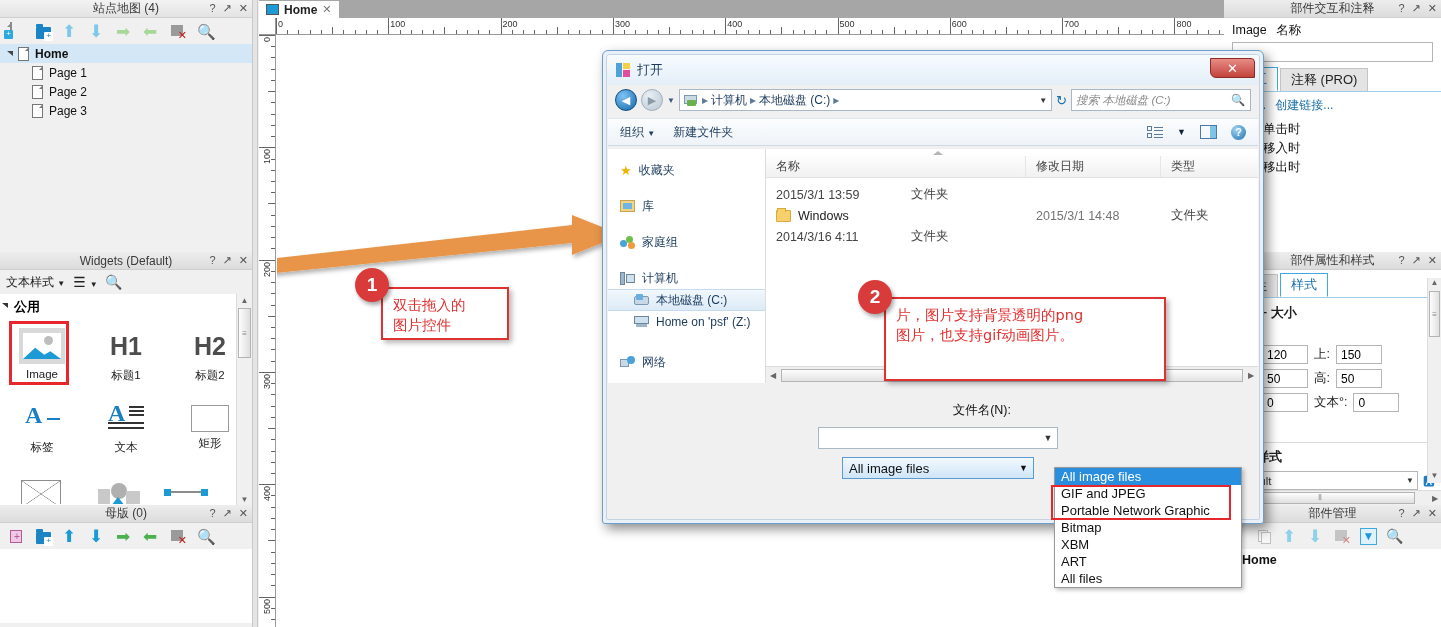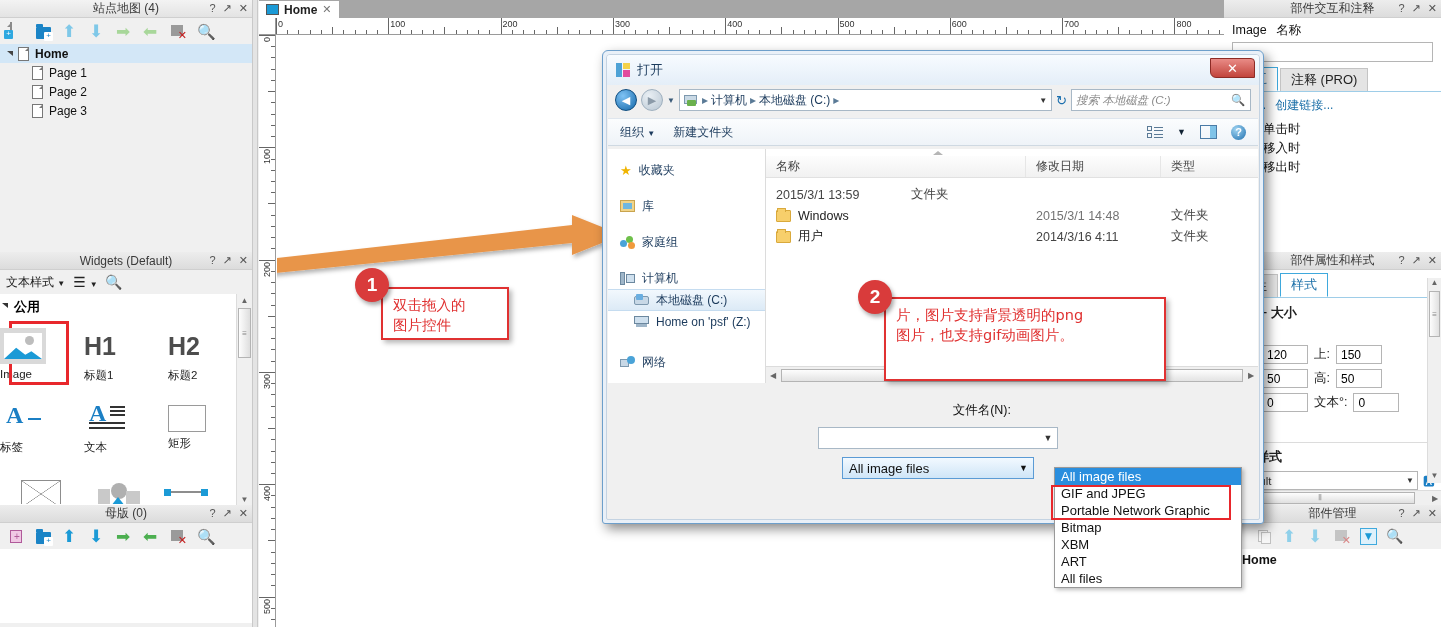--- a/index.html
+++ b/index.html
@@ -44,21 +44,21 @@
   .tri { width:10px; height:10px; margin-right:2px; position:relative;}
   .tri:after{content:"";position:absolute;left:1px;top:2px;border-width:5px 0 0 6px;border-style:solid;border-color:#444 transparent transparent transparent;}
   .pgicon{width:11px;height:14px;background:#fff;border:1px solid #777;margin-right:6px;position:relative;flex:none;}
   .pgicon:after{content:"";position:absolute;right:-1px;top:-1px;border-width:0 0 4px 4px;border-style:solid;border-color:transparent transparent #777 transparent;}
 
   
   .wtoolbar { height:24px; display:flex; align-items:center; gap:8px; padding:0 6px; font-size:12px; color:#222; background:#f0f0f0;}
   .wcat { font-weight:bold; font-size:13px; padding:4px 0 4px 14px; position:relative; }
   .wcat:before{content:"";position:absolute;left:2px;top:9px;border-width:5px 0 0 6px;border-style:solid;border-color:#333 transparent transparent transparent;}
   .wgrid { display:grid; grid-template-columns: repeat(3, 1fr); }
-  .wcell { display:flex; flex-direction:column; align-items:flex-start; justify-content:flex-start; padding-top:8px; height:72px; }
+  .wcell { display:flex; flex-direction:column; align-items:center; justify-content:flex-start; padding-top:8px; height:72px; }
   .wlabel { font-size:11.5px; color:#222; margin-top:4px;}
   .wimgicon { width:46px; height:36px; background:#d9d9d9; position:relative; }
   .wimgicon .frm { position:absolute; inset:5px 4px; background:#fff; overflow:hidden;}
   .wimgicon .mtn { position:absolute; bottom:0; left:0; width:100%; height:60%; background:#1b9ad6;
       clip-path: polygon(0% 100%, 32% 28%, 56% 72%, 72% 50%, 100% 100%); }
   .wimgicon .sun { position:absolute; top:3px; right:8px; width:9px;height:9px;border-radius:50%;background:#bdbdbd;}
   .hcell { font-family:"Liberation Sans",sans-serif; font-weight:bold; font-size:25px; color:#4d4d4d; line-height:36px;}
   .rectico { width:38px;height:27px;border:1px solid #9a9a9a;background:#fff;margin-top:5px;}
   .crossico { width:40px;height:28px;border:1px solid #8d8d8d;background:#fff;position:relative;}
   .crossico:before,.crossico:after{content:"";position:absolute;left:0;top:0;width:100%;height:100%;}
@@ -777,24 +777,20 @@
           </div>
           <div class="lrow">
             <div style="width:260px;">
                 <span class="foldico"></span>
                 <span>Windows</span>
               </div>
             <div style="width:135px;color:#737373;">2015/3/1 14:48</div>
             <div style="flex:1;color:#444;">文件夹</div>
           </div>
           <div class="lrow">
-            <div style="width:260px;">
-                <span class="foldico"></span>
-                <span>用户</span>
-              </div>
             <div style="width:135px;color:#444;">2014/3/16 4:11</div>
             <div style="flex:1;color:#444;">文件夹</div>
           </div>
 
           <div class="hscroll">
             <div style="width:14px;text-align:center;color:#666;font-size:8px;">◀</div>
             <div class="thumb">⦀</div>
             <div style="width:14px;text-align:center;color:#666;font-size:8px;">▶</div>
           </div>
         </div>

